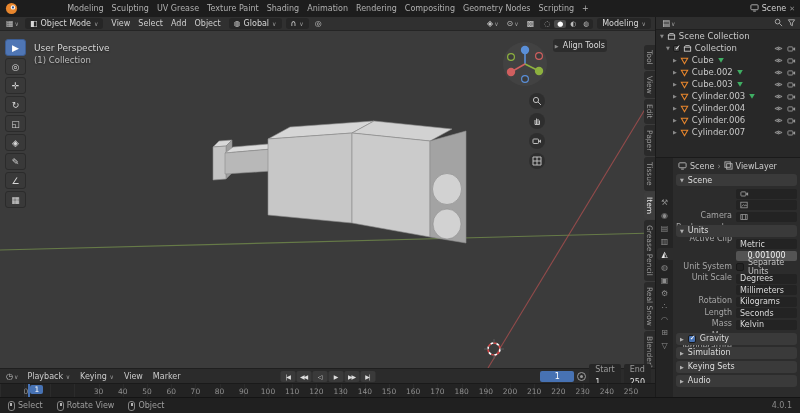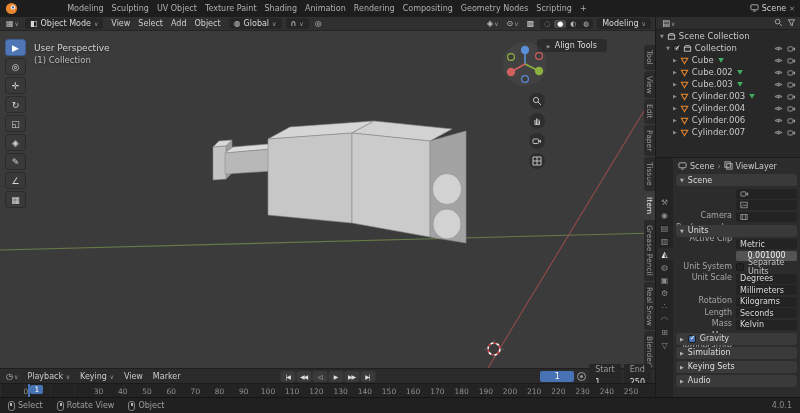--- a/index.html
+++ b/index.html
@@ -40,21 +40,21 @@
   .grid-fade { position:absolute; inset:0; background:linear-gradient(rgba(59,59,59,.65) 0%, rgba(59,59,59,0) 38%); }
   .vp-svg { position:absolute; inset:0; }
   .vp-text { position:absolute; left:34px; top:12px; text-shadow:0 1px 2px rgba(0,0,0,.45); }
   .vp-text .l1 { font-size:9px; color:#d6d6d6; }
   .vp-text .l2 { font-size:8.5px; color:#bdbdbd; margin-top:2px; }
   .vp-toolbar { position:absolute; left:5px; top:8px; display:flex; flex-direction:column; gap:2px; }
   .tool-btn { width:21px; height:17px; background:rgba(58,58,58,.9); border:1px solid #2b2b2b; border-radius:3px;
     color:#d6d6d6; font-size:9px; display:flex; align-items:center; justify-content:center; }
   .tool-btn.active { background:#4f76b5; border-color:#3c5d93; color:#fff; }
   .align-tools { position:absolute; right:48px; top:8px; background:rgba(42,42,42,.85); border-radius:3px;
-    padding:2px 10px; color:#dadada; display:flex; align-items:center; gap:4px;text-align:center; }
+    padding:2px 2px; color:#dadada; display:flex; align-items:center; gap:4px;text-align:center; }
   .gizmo { position:absolute; right:106px; top:9px; }
   .nav-stack { position:absolute; right:110px; top:62px; display:flex; flex-direction:column; gap:4px; }
   .nav-btn { width:16px; height:16px; border-radius:50%; background:rgba(40,40,40,.65);
     display:flex; align-items:center; justify-content:center; }
   .sidebar-tabs { position:absolute; right:0; top:14px; display:flex; flex-direction:column; gap:1px; align-items:flex-end; }
   .side-tab { writing-mode:vertical-rl; background:#2a2a2a; color:#9c9c9c; font-size:7.5px;
     padding:5px 1px; border-radius:3px 0 0 3px; line-height:9px; }
   .side-tab.active { background:#3d3d3d; color:#ececec; }
 
   
@@ -135,21 +135,21 @@
     <svg width="13" height="13" viewBox="0 0 14 14">
         <circle cx="7" cy="7" r="6" fill="#e8862d"></circle>
         <circle cx="8.6" cy="5.8" r="2.4" fill="#f4f4f4"></circle>
         <circle cx="8.6" cy="5.8" r="1.1" fill="#2a4e8c"></circle>
       </svg>
   </span>
   <nav class="ws" id="workspaces">
       <span class="ws-tab active">Layout</span>
       <span class="ws-tab">Modeling</span>
       <span class="ws-tab">Sculpting</span>
-      <span class="ws-tab">UV Object</span>
+      <span class="ws-tab">UV Grease</span>
       <span class="ws-tab">Texture Paint</span>
       <span class="ws-tab">Shading</span>
       <span class="ws-tab">Animation</span>
       <span class="ws-tab">Rendering</span>
       <span class="ws-tab">Compositing</span>
       <span class="ws-tab">Geometry Nodes</span>
       <span class="ws-tab">Scripting</span>
       <span class="ws-add">+</span>
     </nav>
   <div class="topbar-right">

